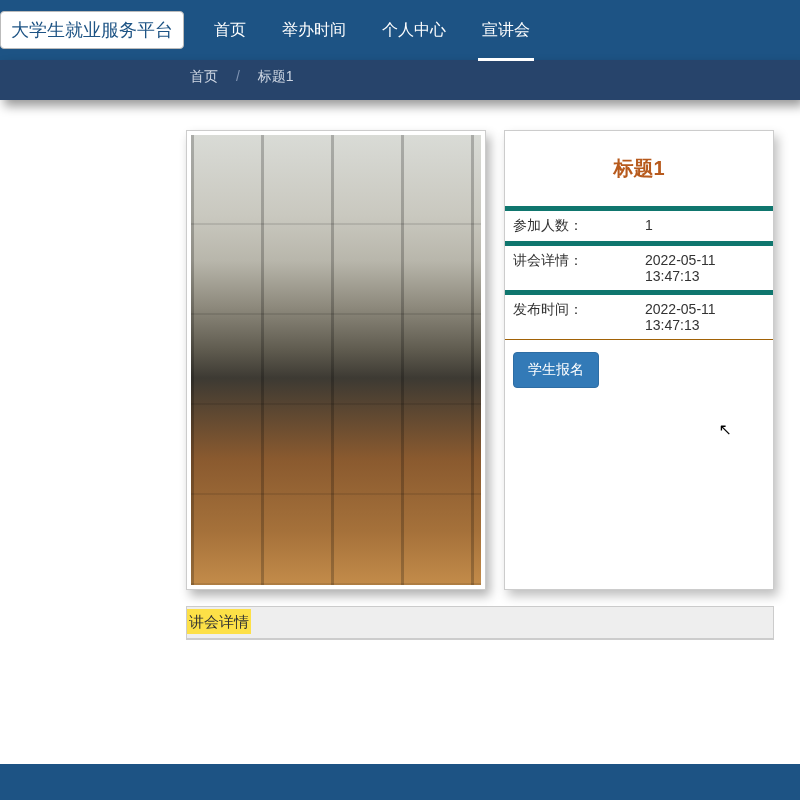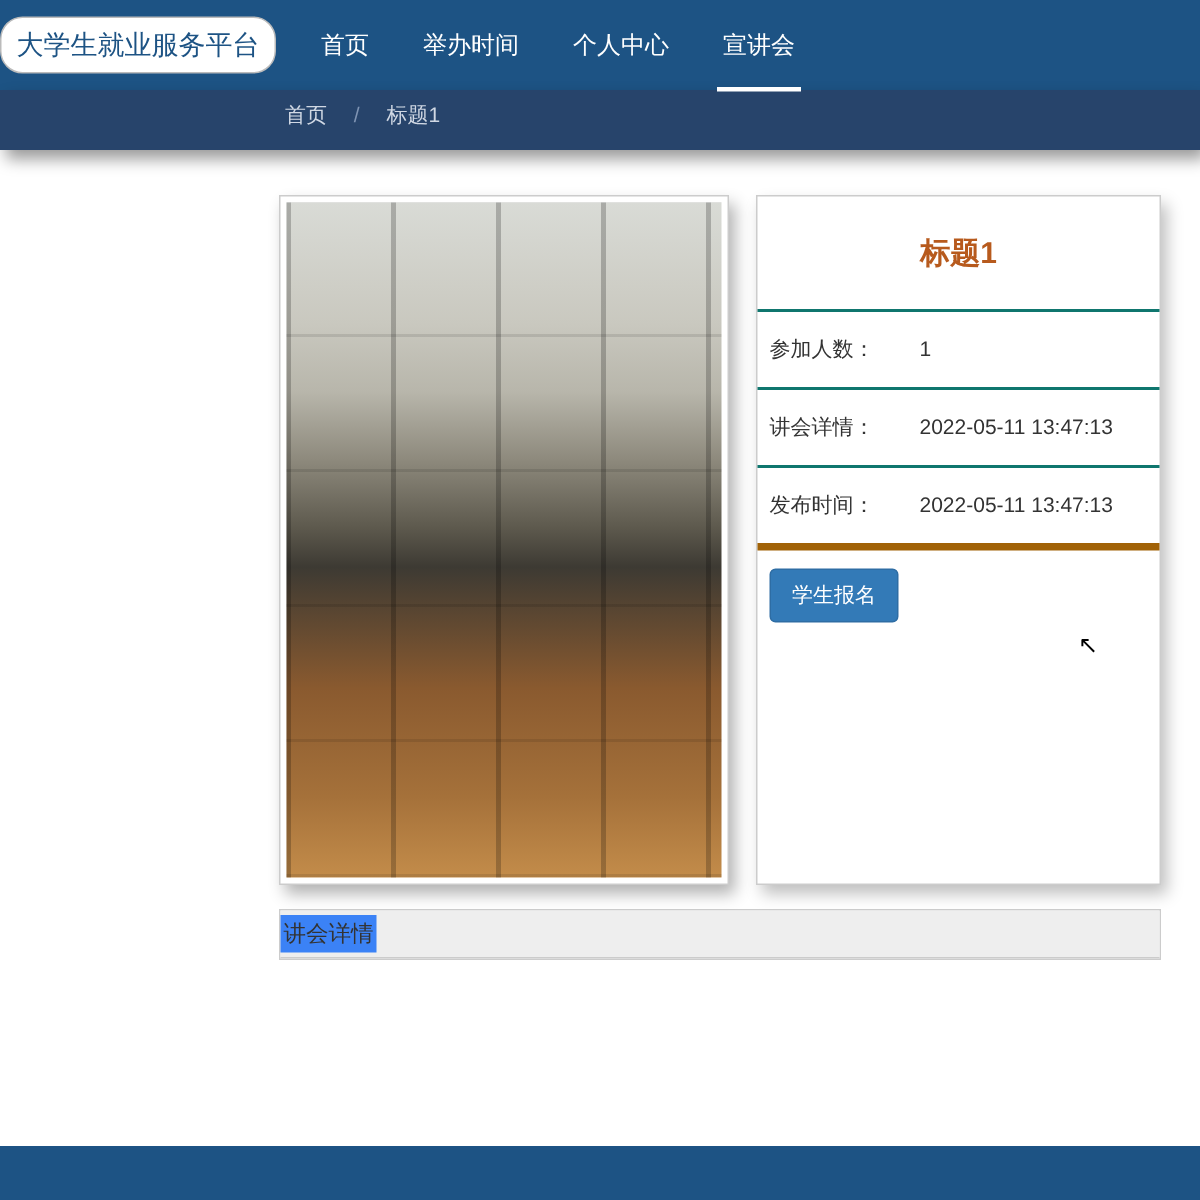--- a/index.html
+++ b/index.html
@@ -13,21 +13,21 @@
   }
   .navbar {
     background: #1d5384;
     height: 60px;
     display: flex;
     align-items: center;
   }
   .brand {
     background: #fff;
     border: 1px solid #bbb;
-    border-radius: 15px;
+    border-radius: 4px;
     padding: 6px 10px;
     margin: 0 12px 0 0;
     font-size: 18px;
     color: #1d5384;
     white-space: nowrap;
   }
   .nav-items {
     display: flex;
     height: 100%;
   }
@@ -93,29 +93,30 @@
   }
   .info-title {
     text-align: center;
     color: #b75a1d;
     font-size: 20px;
     font-weight: bold;
     padding: 24px 10px;
   }
   .info-row {
     display: flex;
-    border-top: 2px solid #0f766e;
+    border-top: 5px solid #0f766e;
     font-size: 14px;
     color: #333;
-    padding: 16px 8px;
+    padding: 6px 8px;
+    gap: 32px;
   }
   .info-label { width: 100px; color: #333; }
   .info-value { flex: 1; color: #333; }
   .btn-area {
-    border-top: 5px solid #a16207;
+    border-top: 1px solid #a16207;
     padding: 12px 8px;
   }
   .btn-register {
     background: #337ab7;
     color: #fff;
     border: 1px solid #2e6da4;
     border-radius: 4px;
     padding: 8px 14px;
     font-size: 14px;
     cursor: pointer;
@@ -125,21 +126,21 @@
     border: 1px solid #ccc;
     background: #fff;
   }
   .details-header {
     background: #eee;
     border-bottom: 1px solid #ccc;
     padding: 6px 0 6px 0;
     font-size: 15px;
   }
   .details-header span {
-    background: #3b82f6;
+    background: #fde047;
     padding: 4px 2px;
     color: #333;
   }
   .details-body {
     padding: 14px 8px 34px 8px;
     font-size: 13px;
     color: #222;
   }
   .bottom-bar {
     position: absolute;

